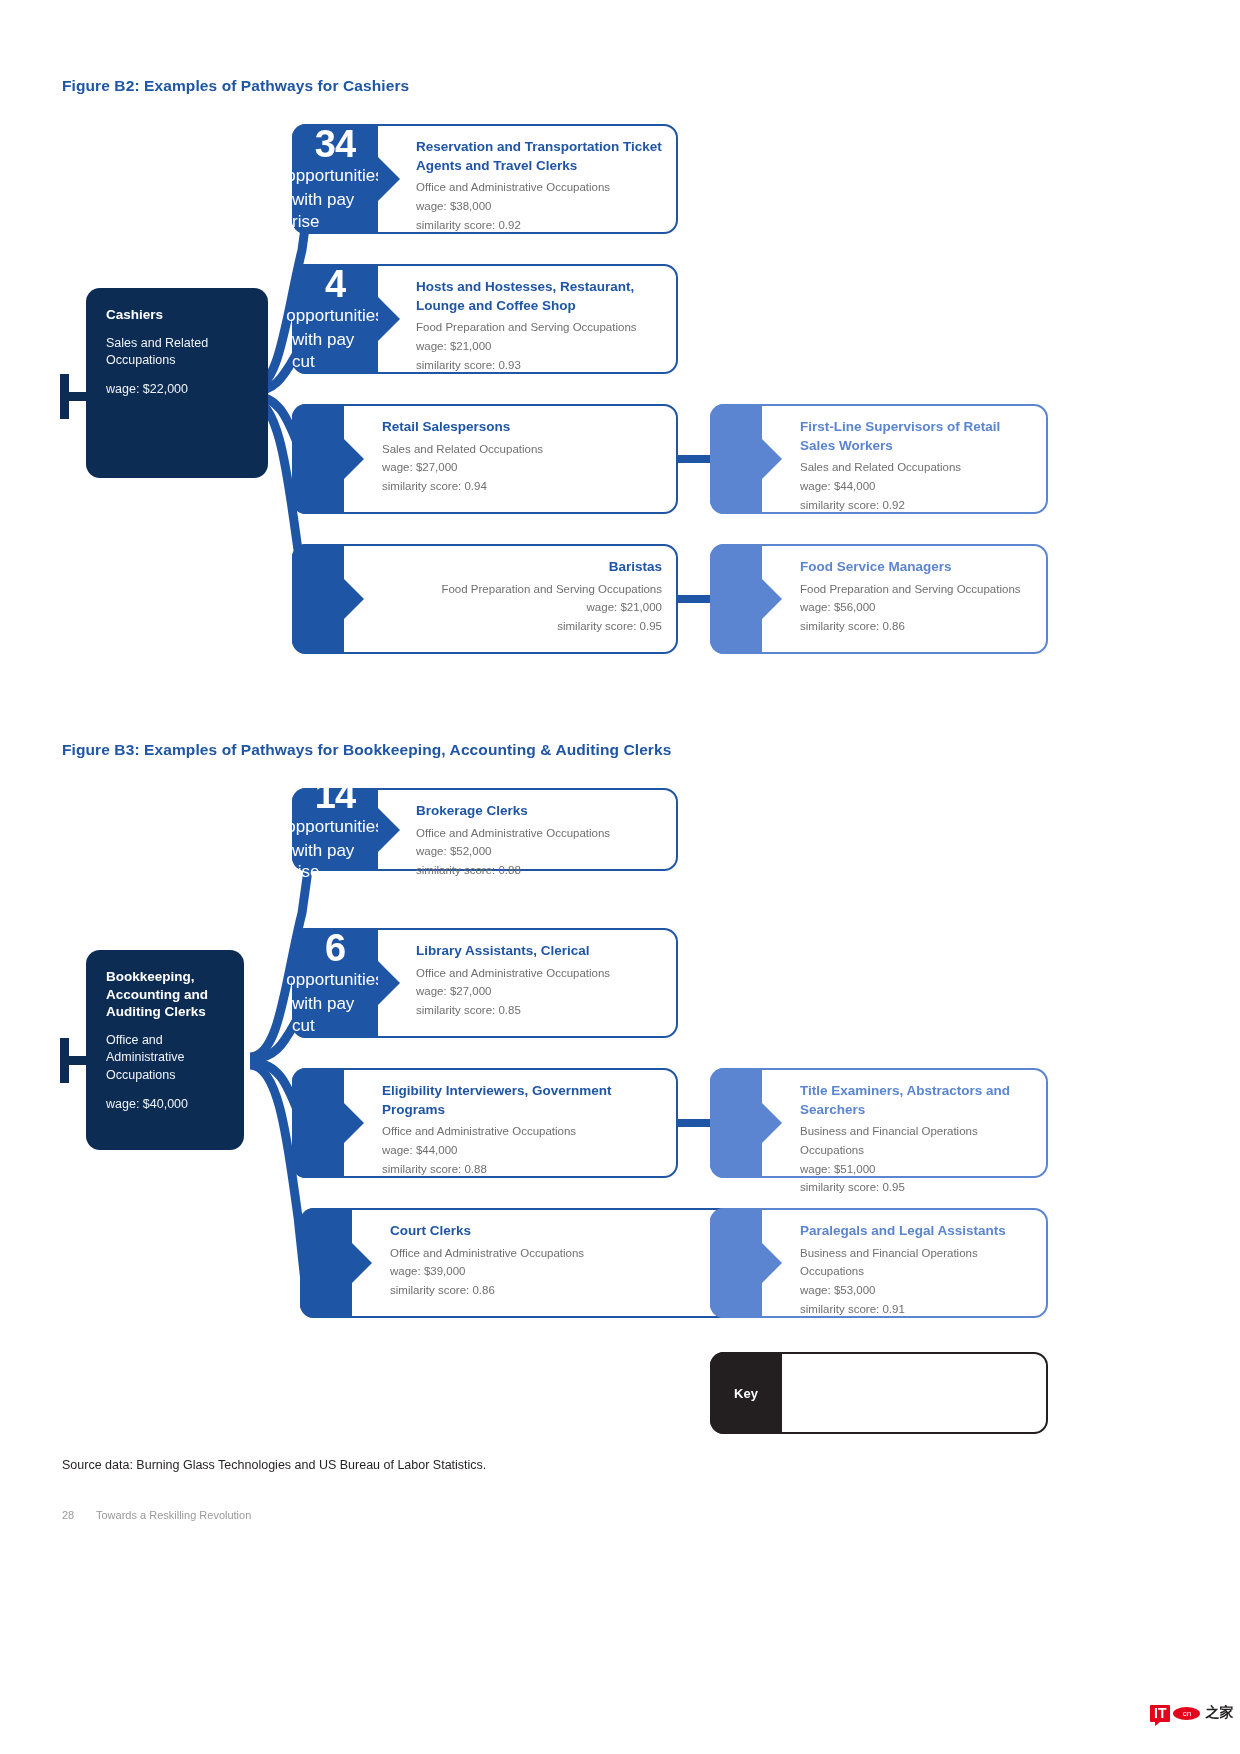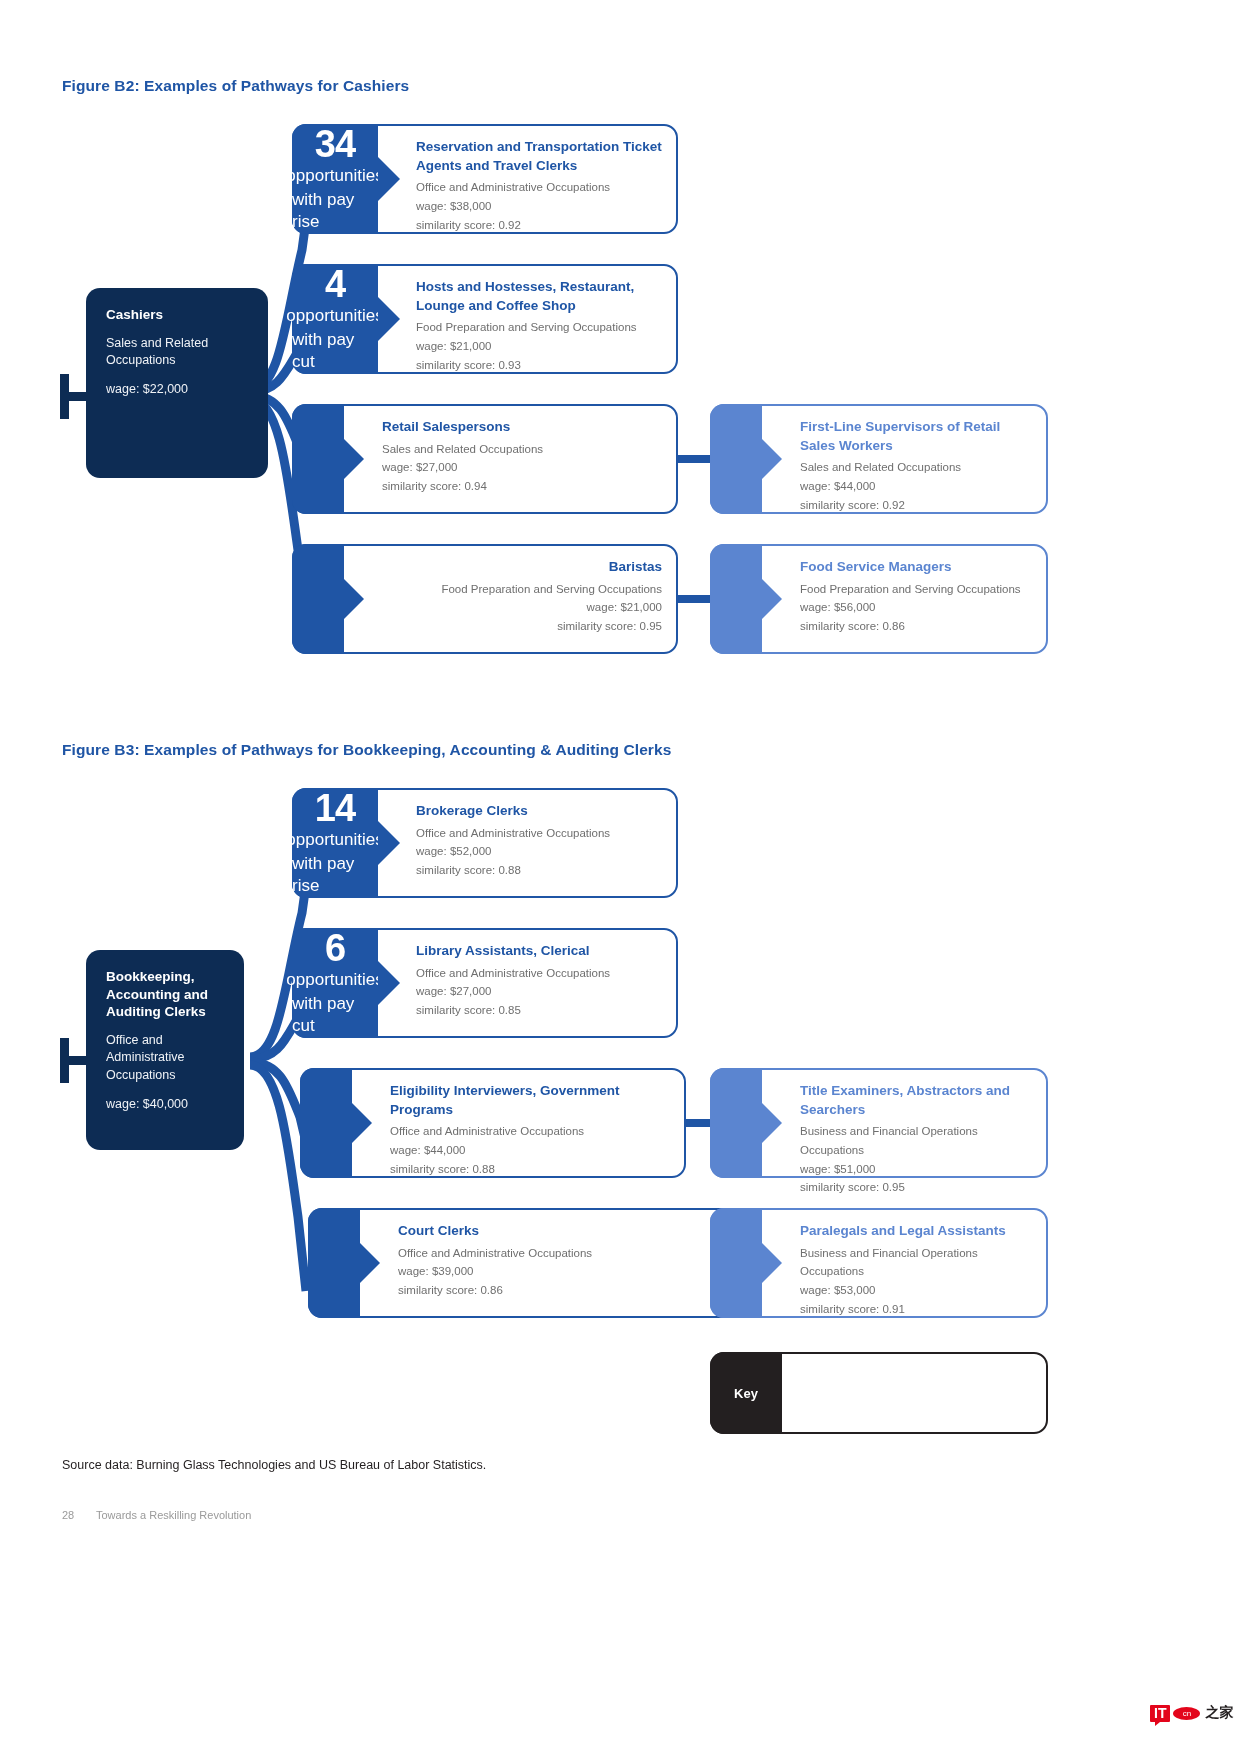--- a/index.html
+++ b/index.html
@@ -287,21 +287,21 @@
   </svg>
 
   <div class="root-stub" style="left:62px; top:1056px; width:26px; height:9px;"></div>
   <div class="root-stub-cap" style="left:60px; top:1038px; width:9px; height:45px;"></div>
   <div class="root-node" style="left:86px; top:950px; width:158px; height:200px;">
     <div class="root-title">Bookkeeping, Accounting and Auditing Clerks</div>
     <div class="root-family">Office and Administrative Occupations</div>
     <div class="root-wage">wage: $40,000</div>
   </div>
 
-  <div class="card" style="left:292px; top:788px; width:386px; height:110px;">
+  <div class="card" style="left:292px; top:788px; width:386px; height:83px;">
     <div class="card-outline"></div>
     <div class="chip">
       <div class="chip-num">14</div>
       <div class="chip-line">opportunities</div>
       <div class="chip-line">with pay rise</div>
     </div>
     <div class="chip-arrow"></div>
     <div class="card-body" style="left:108px;">
       <div class="card-head">Brokerage Clerks</div>
       <div class="card-sub">Office and Administrative Occupations</div>
@@ -320,21 +320,21 @@
     <div class="chip-arrow"></div>
     <div class="card-body" style="left:108px;">
       <div class="card-head">Library Assistants, Clerical</div>
       <div class="card-sub">Office and Administrative Occupations</div>
       <div class="card-sub">wage: $27,000</div>
       <div class="card-sub">similarity score: 0.85</div>
     </div>
   </div>
 
   <div class="link" style="left:660px; top:1119px; width:70px;"></div>
-  <div class="card" style="left:300px; top:1068px; width:386px; height:110px;">
+  <div class="card" style="left:292px; top:1068px; width:386px; height:110px;">
     <div class="card-outline"></div>
     <div class="tab"></div>
     <div class="tab-arrow"></div>
     <div class="card-body" style="left:74px;">
       <div class="card-head">Eligibility Interviewers, Government Programs</div>
       <div class="card-sub">Office and Administrative Occupations</div>
       <div class="card-sub">wage: $44,000</div>
       <div class="card-sub">similarity score: 0.88</div>
     </div>
   </div>
@@ -344,21 +344,21 @@
     <div class="tab-arrow"></div>
     <div class="card-body" style="left:74px;">
       <div class="card-head">Title Examiners, Abstractors and Searchers</div>
       <div class="card-sub">Business and Financial Operations Occupations</div>
       <div class="card-sub">wage: $51,000</div>
       <div class="card-sub">similarity score: 0.95</div>
     </div>
   </div>
 
   <div class="link" style="left:660px; top:1259px; width:70px;"></div>
-  <div class="card" style="left:308px; top:1208px; width:434px; height:110px;padding-left:33px;">
+  <div class="card" style="left:300px; top:1208px; width:434px; height:110px;padding-left:33px;">
     <div class="card-outline"></div>
     <div class="tab"></div>
     <div class="tab-arrow"></div>
     <div class="card-body" style="left:74px;">
       <div class="card-head">Court Clerks</div>
       <div class="card-sub">Office and Administrative Occupations</div>
       <div class="card-sub">wage: $39,000</div>
       <div class="card-sub">similarity score: 0.86</div>
     </div>
   </div>

